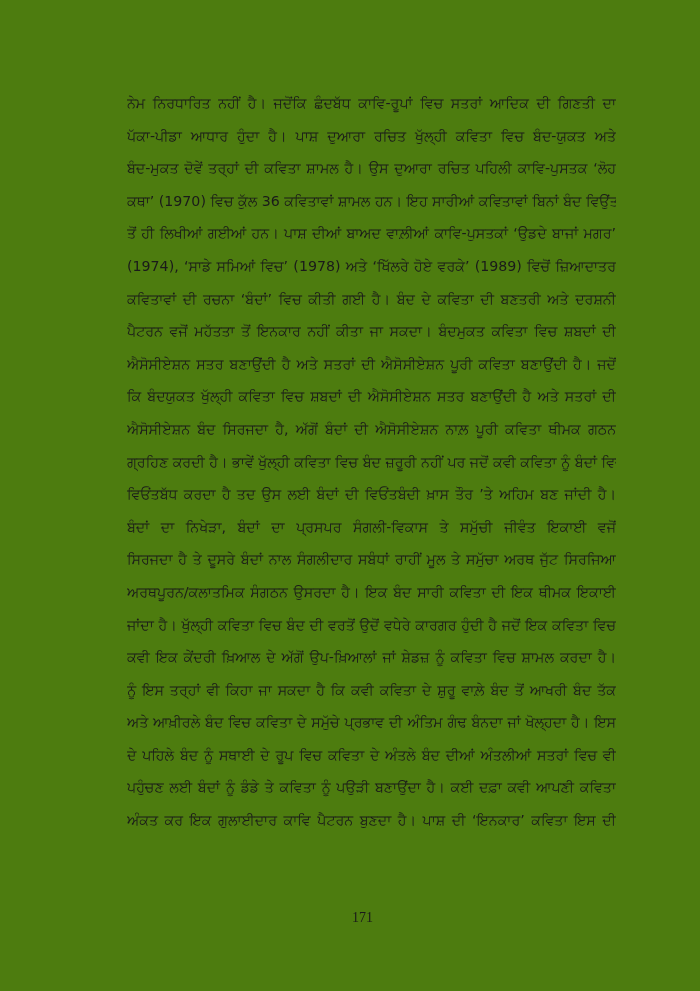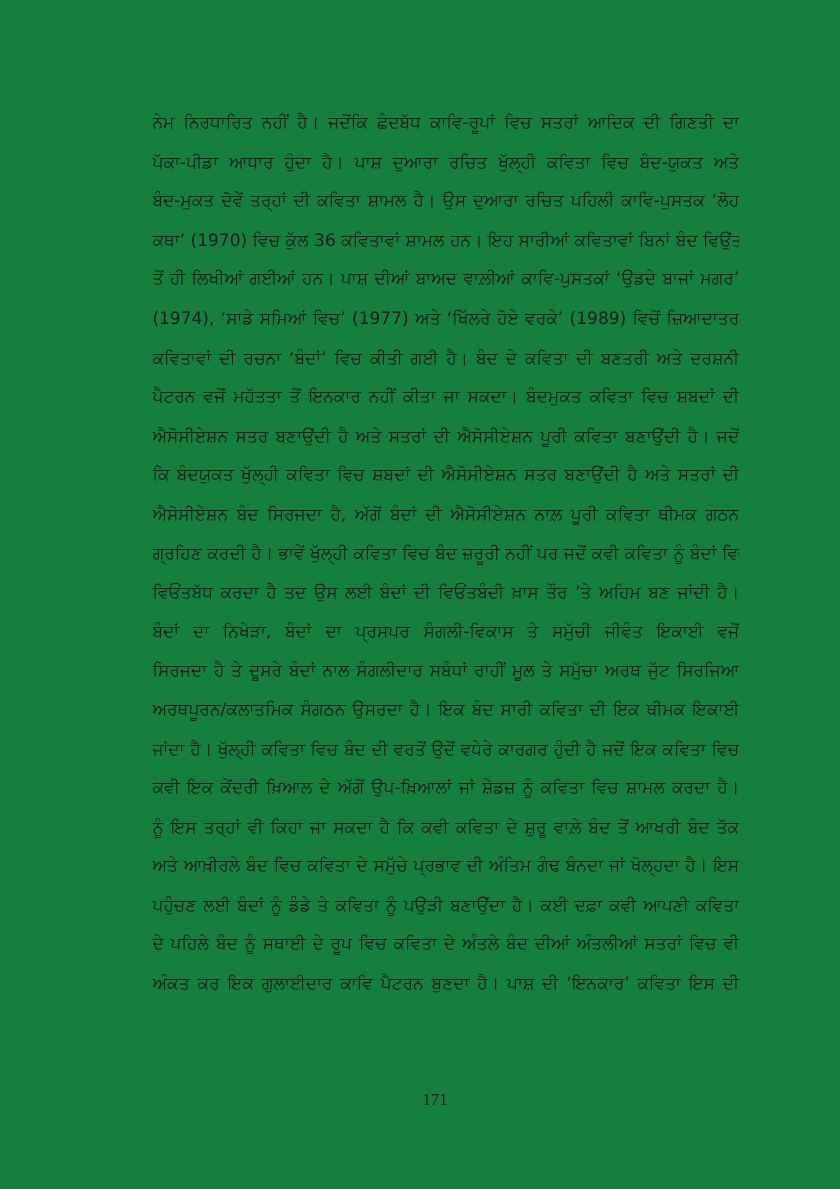--- a/index.html
+++ b/index.html
@@ -12,21 +12,21 @@
       height: 991px;
       position: relative;
       overflow: hidden;
     }
     .page {
       position: absolute;
       left: 0;
       top: 0;
       width: 700px;
       height: 991px;
-      background: #15803d;
+      background: #4d7c0f;
     }
     .body-text {
       position: absolute;
       left: 127px;
       top: 87px;
       width: 489px;
       margin: 0;
       padding: 0;
       color: #1a1a1a;
       font-family: "DejaVu Sans", "Liberation Sans", sans-serif;
@@ -55,35 +55,35 @@
 </head>
 <body>
 
 <div class="page">
   <div class="body-text">
     <span class="line">ਨੇਮ ਨਿਰਧਾਰਿਤ ਨਹੀਂ ਹੈ। ਜਦੋਂਕਿ ਛੰਦਬੱਧ ਕਾਵਿ-ਰੂਪਾਂ ਵਿਚ ਸਤਰਾਂ ਆਦਿਕ ਦੀ ਗਿਣਤੀ ਦਾ</span>
     <span class="line">ਪੱਕਾ-ਪੀਡਾ ਆਧਾਰ ਹੁੰਦਾ ਹੈ। ਪਾਸ਼ ਦੁਆਰਾ ਰਚਿਤ ਖੁੱਲ੍ਹੀ ਕਵਿਤਾ ਵਿਚ ਬੰਦ-ਯੁਕਤ ਅਤੇ</span>
     <span class="line">ਬੰਦ-ਮੁਕਤ ਦੋਵੇਂ ਤਰ੍ਹਾਂ ਦੀ ਕਵਿਤਾ ਸ਼ਾਮਲ ਹੈ। ਉਸ ਦੁਆਰਾ ਰਚਿਤ ਪਹਿਲੀ ਕਾਵਿ-ਪੁਸਤਕ ‘ਲੋਹ</span>
     <span class="line">ਕਥਾ’ (1970) ਵਿਚ ਕੁੱਲ 36 ਕਵਿਤਾਵਾਂ ਸ਼ਾਮਲ ਹਨ। ਇਹ ਸਾਰੀਆਂ ਕਵਿਤਾਵਾਂ ਬਿਨਾਂ ਬੰਦ ਵਿਉਂਤ</span>
     <span class="line">ਤੋਂ ਹੀ ਲਿਖੀਆਂ ਗਈਆਂ ਹਨ। ਪਾਸ਼ ਦੀਆਂ ਬਾਅਦ ਵਾਲ਼ੀਆਂ ਕਾਵਿ-ਪੁਸਤਕਾਂ ‘ਉਡਦੇ ਬਾਜਾਂ ਮਗਰ’</span>
-    <span class="line">(1974), ‘ਸਾਡੇ ਸਮਿਆਂ ਵਿਚ’ (1977) ਅਤੇ ‘ਖਿੱਲਰੇ ਹੋਏ ਵਰਕੇ’ (1989) ਵਿਚੋਂ ਜ਼ਿਆਦਾਤਰ</span>
+    <span class="line">(1974), ‘ਸਾਡੇ ਸਮਿਆਂ ਵਿਚ’ (1978) ਅਤੇ ‘ਖਿੱਲਰੇ ਹੋਏ ਵਰਕੇ’ (1989) ਵਿਚੋਂ ਜ਼ਿਆਦਾਤਰ</span>
     <span class="line">ਕਵਿਤਾਵਾਂ ਦੀ ਰਚਨਾ ‘ਬੰਦਾਂ’ ਵਿਚ ਕੀਤੀ ਗਈ ਹੈ। ਬੰਦ ਦੇ ਕਵਿਤਾ ਦੀ ਬਣਤਰੀ ਅਤੇ ਦਰਸ਼ਨੀ</span>
     <span class="line">ਪੈਟਰਨ ਵਜੋਂ ਮਹੱਤਤਾ ਤੋਂ ਇਨਕਾਰ ਨਹੀਂ ਕੀਤਾ ਜਾ ਸਕਦਾ। ਬੰਦਮੁਕਤ ਕਵਿਤਾ ਵਿਚ ਸ਼ਬਦਾਂ ਦੀ</span>
     <span class="line">ਐਸੋਸੀਏਸ਼ਨ ਸਤਰ ਬਣਾਉਂਦੀ ਹੈ ਅਤੇ ਸਤਰਾਂ ਦੀ ਐਸੋਸੀਏਸ਼ਨ ਪੂਰੀ ਕਵਿਤਾ ਬਣਾਉਂਦੀ ਹੈ। ਜਦੋਂ</span>
     <span class="line">ਕਿ ਬੰਦਯੁਕਤ ਖੁੱਲ੍ਹੀ ਕਵਿਤਾ ਵਿਚ ਸ਼ਬਦਾਂ ਦੀ ਐਸੋਸੀਏਸ਼ਨ ਸਤਰ ਬਣਾਉਂਦੀ ਹੈ ਅਤੇ ਸਤਰਾਂ ਦੀ</span>
     <span class="line">ਐਸੋਸੀਏਸ਼ਨ ਬੰਦ ਸਿਰਜਦਾ ਹੈ, ਅੱਗੋਂ ਬੰਦਾਂ ਦੀ ਐਸੋਸੀਏਸ਼ਨ ਨਾਲ਼ ਪੂਰੀ ਕਵਿਤਾ ਥੀਮਕ ਗਠਨ</span>
     <span class="line">ਗ੍ਰਹਿਣ ਕਰਦੀ ਹੈ। ਭਾਵੇਂ ਖੁੱਲ੍ਹੀ ਕਵਿਤਾ ਵਿਚ ਬੰਦ ਜ਼ਰੂਰੀ ਨਹੀਂ ਪਰ ਜਦੋਂ ਕਵੀ ਕਵਿਤਾ ਨੂੰ ਬੰਦਾਂ ਵਿਚ</span>
     <span class="line">ਵਿਓਂਤਬੱਧ ਕਰਦਾ ਹੈ ਤਦ ਉਸ ਲਈ ਬੰਦਾਂ ਦੀ ਵਿਓਂਤਬੰਦੀ ਖ਼ਾਸ ਤੌਰ ’ਤੇ ਅਹਿਮ ਬਣ ਜਾਂਦੀ ਹੈ।</span>
     <span class="line">ਬੰਦਾਂ ਦਾ ਨਿਖੇੜਾ, ਬੰਦਾਂ ਦਾ ਪ੍ਰਸਪਰ ਸੰਗਲੀ-ਵਿਕਾਸ ਤੇ ਸਮੁੱਚੀ ਜੀਵੰਤ ਇਕਾਈ ਵਜੋਂ</span>
     <span class="line">ਸਿਰਜਦਾ ਹੈ ਤੇ ਦੂਸਰੇ ਬੰਦਾਂ ਨਾਲ ਸੰਗਲੀਦਾਰ ਸਬੰਧਾਂ ਰਾਹੀਂ ਮੂਲ ਤੇ ਸਮੁੱਚਾ ਅਰਥ ਜੁੱਟ ਸਿਰਜਿਆ</span>
     <span class="line">ਅਰਥਪੂਰਨ/ਕਲਾਤਮਿਕ ਸੰਗਠਨ ਉਸਰਦਾ ਹੈ। ਇਕ ਬੰਦ ਸਾਰੀ ਕਵਿਤਾ ਦੀ ਇਕ ਥੀਮਕ ਇਕਾਈ</span>
     <span class="line">ਜਾਂਦਾ ਹੈ। ਖੁੱਲ੍ਹੀ ਕਵਿਤਾ ਵਿਚ ਬੰਦ ਦੀ ਵਰਤੋਂ ਉਦੋਂ ਵਧੇਰੇ ਕਾਰਗਰ ਹੁੰਦੀ ਹੈ ਜਦੋਂ ਇਕ ਕਵਿਤਾ ਵਿਚ</span>
     <span class="line">ਕਵੀ ਇਕ ਕੇਂਦਰੀ ਖ਼ਿਆਲ ਦੇ ਅੱਗੋਂ ਉਪ-ਖ਼ਿਆਲਾਂ ਜਾਂ ਸ਼ੇਡਜ਼ ਨੂੰ ਕਵਿਤਾ ਵਿਚ ਸ਼ਾਮਲ ਕਰਦਾ ਹੈ।</span>
     <span class="line">ਨੂੰ ਇਸ ਤਰ੍ਹਾਂ ਵੀ ਕਿਹਾ ਜਾ ਸਕਦਾ ਹੈ ਕਿ ਕਵੀ ਕਵਿਤਾ ਦੇ ਸ਼ੁਰੂ ਵਾਲ਼ੇ ਬੰਦ ਤੋਂ ਆਖਰੀ ਬੰਦ ਤੱਕ</span>
     <span class="line">ਅਤੇ ਆਖ਼ੀਰਲੇ ਬੰਦ ਵਿਚ ਕਵਿਤਾ ਦੇ ਸਮੁੱਚੇ ਪ੍ਰਭਾਵ ਦੀ ਅੰਤਿਮ ਗੰਢ ਬੰਨਦਾ ਜਾਂ ਖੋਲ੍ਹਦਾ ਹੈ। ਇਸ</span>
+    <span class="line">ਦੇ ਪਹਿਲੇ ਬੰਦ ਨੂੰ ਸਥਾਈ ਦੇ ਰੂਪ ਵਿਚ ਕਵਿਤਾ ਦੇ ਅੰਤਲੇ ਬੰਦ ਦੀਆਂ ਅੰਤਲੀਆਂ ਸਤਰਾਂ ਵਿਚ ਵੀ</span>
     <span class="line">ਪਹੁੰਚਣ ਲਈ ਬੰਦਾਂ ਨੂੰ ਡੰਡੇ ਤੇ ਕਵਿਤਾ ਨੂੰ ਪਉੜੀ ਬਣਾਉਂਦਾ ਹੈ। ਕਈ ਦਫ਼ਾ ਕਵੀ ਆਪਣੀ ਕਵਿਤਾ</span>
-    <span class="line">ਦੇ ਪਹਿਲੇ ਬੰਦ ਨੂੰ ਸਥਾਈ ਦੇ ਰੂਪ ਵਿਚ ਕਵਿਤਾ ਦੇ ਅੰਤਲੇ ਬੰਦ ਦੀਆਂ ਅੰਤਲੀਆਂ ਸਤਰਾਂ ਵਿਚ ਵੀ</span>
     <span class="line">ਅੰਕਤ ਕਰ ਇਕ ਗੁਲਾਈਦਾਰ ਕਾਵਿ ਪੈਟਰਨ ਬੁਣਦਾ ਹੈ। ਪਾਸ਼ ਦੀ ‘ਇਨਕਾਰ’ ਕਵਿਤਾ ਇਸ ਦੀ</span>
     <span class="line"></span>
   </div>
 
   <div class="page-number">171</div>
 </div>
 
 </body></html>

